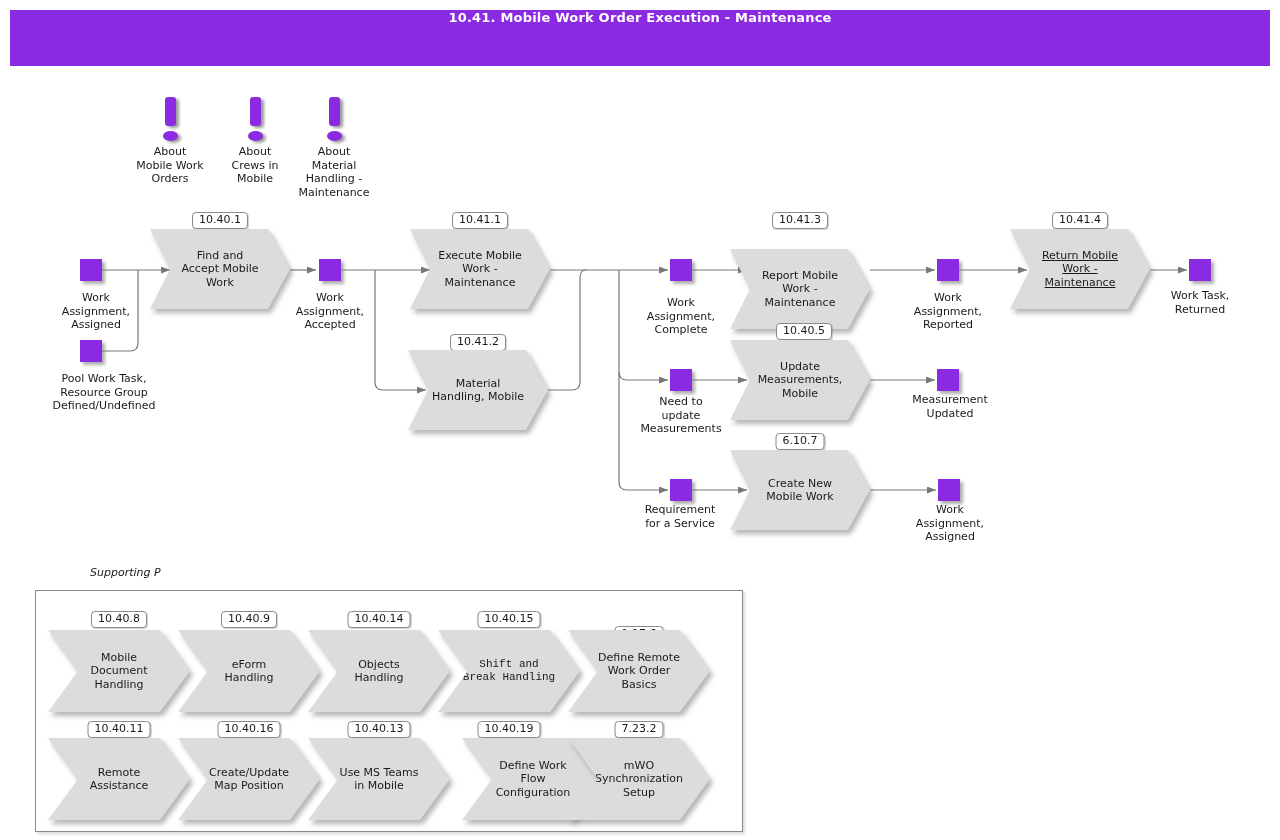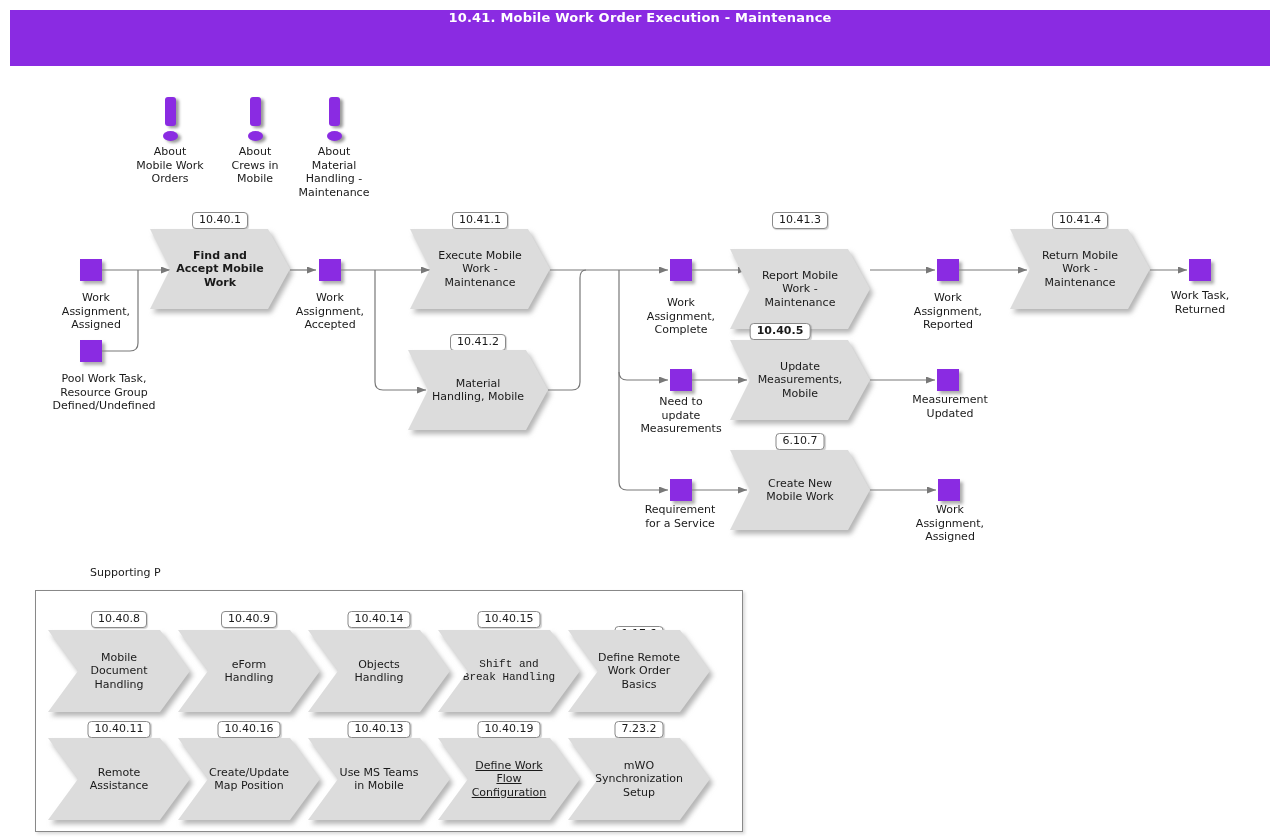--- a/index.html
+++ b/index.html
@@ -147,21 +147,21 @@
 <div class="sq" style="left:670px;top:479px;"></div>
 <div class="lbl" style="left:620px;top:503px;width:120px;">Requirement
 for a Service</div>
 
 <div class="sq" style="left:938px;top:479px;"></div>
 <div class="lbl" style="left:890px;top:503px;width:120px;">Work
 Assignment,
 Assigned</div>
 
 <div class="code" style="left:220px;top:212px;">10.40.1</div>
-<div class="chev-wrap" style="left:150px;top:229px;font-weight:bold;">
+<div class="chev-wrap" style="left:150px;top:229px;">
   <div class="chev">Find and
 Accept Mobile
 Work</div>
 </div>
 
 <div class="code" style="left:480px;top:212px;">10.41.1</div>
 <div class="chev-wrap" style="left:410px;top:229px;">
   <div class="chev">Execute Mobile
 Work -
 Maintenance</div>
@@ -173,41 +173,41 @@
 Handling, Mobile</div>
 </div>
 
 <div class="code" style="left:800px;top:212px;">10.41.3</div>
 <div class="chev-wrap" style="left:730px;top:229px;margin-top:20px;">
   <div class="chev">Report Mobile
 Work -
 Maintenance</div>
 </div>
 
-<div class="code" style="left:780px;top:323px;font-weight:bold;">10.40.5</div>
+<div class="code" style="left:804px;top:323px;">10.40.5</div>
 <div class="chev-wrap" style="left:730px;top:340px;">
   <div class="chev">Update
 Measurements,
 Mobile</div>
 </div>
 
 <div class="code" style="left:800px;top:433px;">6.10.7</div>
 <div class="chev-wrap" style="left:730px;top:450px;">
   <div class="chev">Create New
 Mobile Work</div>
 </div>
 
 <div class="code" style="left:1080px;top:212px;">10.41.4</div>
-<div class="chev-wrap" style="left:1010px;top:229px;">
+<div class="chev-wrap" style="left:1010px;top:229px;text-decoration:underline;">
   <div class="chev">Return Mobile
 Work -
 Maintenance</div>
 </div>
 
-<div class="lbl" style="left:90px;top:566px;width:auto;text-align:right;">Supporting P</div>
+<div class="lbl" style="left:90px;top:566px;width:auto;text-align:right;font-style:italic;">Supporting P</div>
 <div class="support-box"></div>
 
 <div class="code" style="left:119px;top:611px;">10.40.8</div>
 <div class="chev-wrap" style="left:48px;top:630px;">
   <div class="chev sup">Mobile
 Document
 Handling</div>
 </div>
 
 <div class="code" style="left:249px;top:611px;">10.40.9</div>
@@ -247,21 +247,21 @@
 Map Position</div>
 </div>
 
 <div class="code" style="left:379px;top:721px;">10.40.13</div>
 <div class="chev-wrap" style="left:308px;top:738px;">
   <div class="chev sup">Use MS Teams
 in Mobile</div>
 </div>
 
 <div class="code" style="left:509px;top:721px;">10.40.19</div>
-<div class="chev-wrap" style="left:438px;top:738px;text-decoration:underline;">
+<div class="chev-wrap" style="left:462px;top:738px;">
   <div class="chev sup">Define Work
 Flow
 Configuration</div>
 </div>
 
 <div class="code" style="left:639px;top:721px;">7.23.2</div>
 <div class="chev-wrap" style="left:568px;top:738px;">
   <div class="chev sup">mWO
 Synchronization
 Setup</div>

